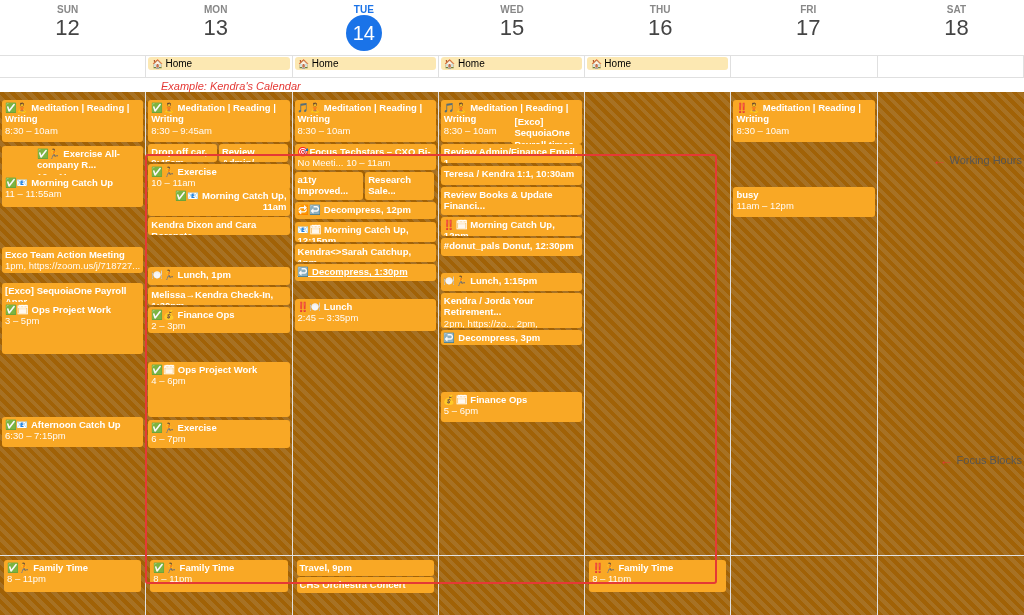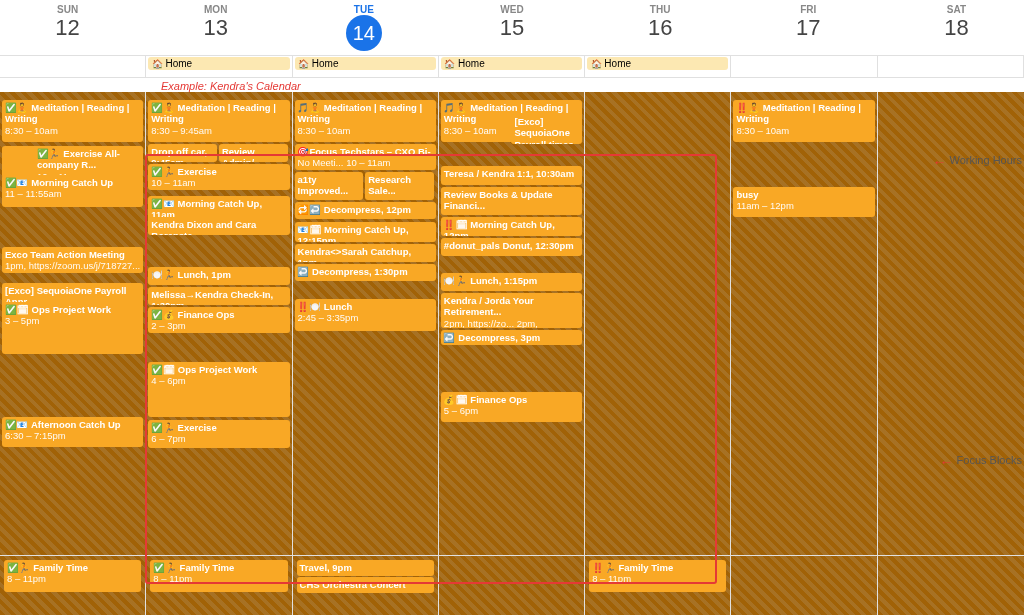--- a/index.html
+++ b/index.html
@@ -205,21 +205,21 @@
         <div class="event orange" style="top:52px; height:18px; width:calc(50% - 4px);">
           <div class="ev-title">Drop off car, 9:45am</div>
         </div>
         <div class="event orange" style="top:52px; height:18px; width:calc(50% - 4px); left:50%;">
           <div class="ev-title">Review Admin/...</div>
         </div>
         <div class="event orange" style="top:72px; height:26px;">
           <div class="ev-title">✅🏃 Exercise</div>
           <div class="ev-time">10 – 11am</div>
         </div>
-        <div class="event orange" style="top:104px; height:28px;">
+        <div class="event orange" style="top:96px; height:28px;text-align:right;">
           <div class="ev-title">✅📧 Morning Catch Up, 11am</div>
         </div>
         <div class="event orange" style="top:125px; height:18px;">
           <div class="ev-title">Kendra Dixon and Cara Borenste...</div>
         </div>
         <div class="event orange" style="top:175px; height:18px;">
           <div class="ev-title">🍽️🏃 Lunch, 1pm</div>
         </div>
         <div class="event orange" style="top:195px; height:18px;">
           <div class="ev-title">Melissa→Kendra Check-In, 1:30pm</div>
@@ -258,38 +258,41 @@
         </div>
         <div class="event orange" style="top:110px; height:17px;">
           <div class="ev-title">🔁↩️ Decompress, 12pm</div>
         </div>
         <div class="event orange" style="top:130px; height:20px;">
           <div class="ev-title">📧🗓 Morning Catch Up, 12:15pm</div>
         </div>
         <div class="event orange" style="top:152px; height:18px;">
           <div class="ev-title">Kendra&lt;&gt;Sarah Catchup, 1pm</div>
         </div>
-        <div class="event orange" style="top:172px; height:17px;">
+        <div class="event orange" style="top:172px; height:17px;text-decoration:underline;">
           <div class="ev-title">↩️ Decompress, 1:30pm</div>
         </div>
         <div class="event orange" style="top:207px; height:32px;">
           <div class="ev-title">‼️🍽️ Lunch</div>
           <div class="ev-time">2:45 – 3:35pm</div>
         </div>
       </div>
 
       <div class="day-col">
         <div class="stripe-bg"></div>
         <div class="event orange" style="top:8px; height:42px;">
           <div class="ev-title">🎵🧘 Meditation | Reading | Writing</div>
           <div class="ev-time">8:30 – 10am</div>
         </div>
         <div class="event orange" style="top:22px; height:30px; width:calc(50% - 2px); left:50%;">
           <div class="ev-title">[Exco] SequoiaOne Payroll times</div>
 
+        </div>
+        <div class="event orange" style="top:52px; height:19px;">
+          <div class="ev-title">Review Admin/Finance Email, 1...</div>
         </div>
         <div class="event orange" style="top:74px; height:19px;">
           <div class="ev-title">Teresa / Kendra 1:1, 10:30am</div>
         </div>
         <div class="event orange" style="top:95px; height:28px;">
           <div class="ev-title">Review Books &amp; Update Financi...</div>
           <div class="ev-time">11am – 12pm</div>
         </div>
         <div class="event orange" style="top:125px; height:19px;">
           <div class="ev-title">‼️🗓 Morning Catch Up, 12pm</div>

